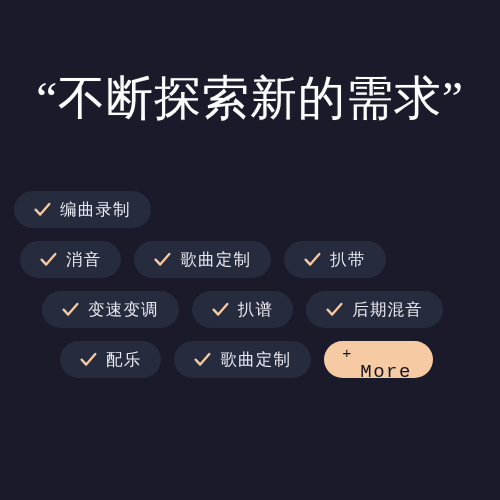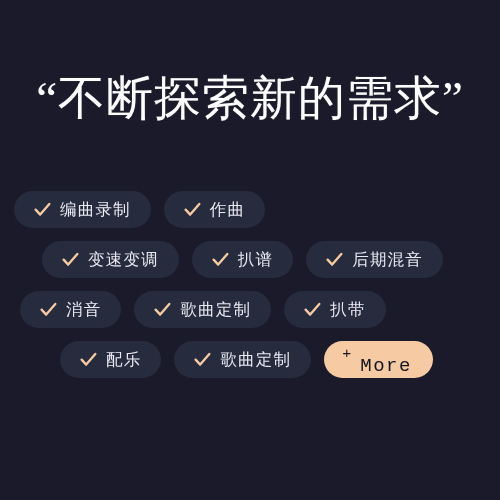--- a/index.html
+++ b/index.html
@@ -122,21 +122,21 @@
   }
 
   .more-label {
     font-family: "Liberation Mono", "DejaVu Sans Mono", monospace;
     font-size: 19px;
     color: #16151f;
     letter-spacing: 1.5px;
     line-height: 1;
     font-weight: 400;
     position: relative;
-    top: 7px;
+    top: 13px;
   }
 </style>
 </head>
 <body>
 
 <div class="poster">
 
   <div class="headline-wrap">
     <h1 class="headline">“不断探索新的需求”</h1>
   </div>
@@ -145,27 +145,46 @@
 
     <div class="tag-row row-0">
       <div class="tag">
         <span class="check-icon">
           <svg width="17" height="15" viewBox="0 0 17 15" fill="none" aria-hidden="true">
             <path d="M1.6 7.6 L6.2 12.6 L15.3 1.9" stroke="#f6cba4" stroke-width="2.3" stroke-linecap="round" stroke-linejoin="round"></path>
           </svg>
         </span>
         <span class="tag-label">编曲录制</span>
       </div>
-      <div class="tag">
-        <span class="check-icon">
-          <svg width="17" height="15" viewBox="0 0 17 15" fill="none" aria-hidden="true">
-            <path d="M1.6 7.6 L6.2 12.6 L15.3 1.9" stroke="#f6cba4" stroke-width="2.3" stroke-linecap="round" stroke-linejoin="round"></path>
-          </svg>
-        </span>
-        <span class="tag-label">作曲</span>
+    </div>
+
+    <div class="tag-row row-2">
+      <div class="tag">
+        <span class="check-icon">
+          <svg width="17" height="15" viewBox="0 0 17 15" fill="none" aria-hidden="true">
+            <path d="M1.6 7.6 L6.2 12.6 L15.3 1.9" stroke="#f6cba4" stroke-width="2.3" stroke-linecap="round" stroke-linejoin="round"></path>
+          </svg>
+        </span>
+        <span class="tag-label">消音</span>
+      </div>
+      <div class="tag">
+        <span class="check-icon">
+          <svg width="17" height="15" viewBox="0 0 17 15" fill="none" aria-hidden="true">
+            <path d="M1.6 7.6 L6.2 12.6 L15.3 1.9" stroke="#f6cba4" stroke-width="2.3" stroke-linecap="round" stroke-linejoin="round"></path>
+          </svg>
+        </span>
+        <span class="tag-label">歌曲定制</span>
+      </div>
+      <div class="tag">
+        <span class="check-icon">
+          <svg width="17" height="15" viewBox="0 0 17 15" fill="none" aria-hidden="true">
+            <path d="M1.6 7.6 L6.2 12.6 L15.3 1.9" stroke="#f6cba4" stroke-width="2.3" stroke-linecap="round" stroke-linejoin="round"></path>
+          </svg>
+        </span>
+        <span class="tag-label">扒带</span>
       </div>
     </div>
 
     <div class="tag-row row-1">
       <div class="tag">
         <span class="check-icon">
           <svg width="17" height="15" viewBox="0 0 17 15" fill="none" aria-hidden="true">
             <path d="M1.6 7.6 L6.2 12.6 L15.3 1.9" stroke="#f6cba4" stroke-width="2.3" stroke-linecap="round" stroke-linejoin="round"></path>
           </svg>
         </span>
@@ -179,47 +198,20 @@
         </span>
         <span class="tag-label">扒谱</span>
       </div>
       <div class="tag">
         <span class="check-icon">
           <svg width="17" height="15" viewBox="0 0 17 15" fill="none" aria-hidden="true">
             <path d="M1.6 7.6 L6.2 12.6 L15.3 1.9" stroke="#f6cba4" stroke-width="2.3" stroke-linecap="round" stroke-linejoin="round"></path>
           </svg>
         </span>
         <span class="tag-label">后期混音</span>
-      </div>
-    </div>
-
-    <div class="tag-row row-2">
-      <div class="tag">
-        <span class="check-icon">
-          <svg width="17" height="15" viewBox="0 0 17 15" fill="none" aria-hidden="true">
-            <path d="M1.6 7.6 L6.2 12.6 L15.3 1.9" stroke="#f6cba4" stroke-width="2.3" stroke-linecap="round" stroke-linejoin="round"></path>
-          </svg>
-        </span>
-        <span class="tag-label">消音</span>
-      </div>
-      <div class="tag">
-        <span class="check-icon">
-          <svg width="17" height="15" viewBox="0 0 17 15" fill="none" aria-hidden="true">
-            <path d="M1.6 7.6 L6.2 12.6 L15.3 1.9" stroke="#f6cba4" stroke-width="2.3" stroke-linecap="round" stroke-linejoin="round"></path>
-          </svg>
-        </span>
-        <span class="tag-label">歌曲定制</span>
-      </div>
-      <div class="tag">
-        <span class="check-icon">
-          <svg width="17" height="15" viewBox="0 0 17 15" fill="none" aria-hidden="true">
-            <path d="M1.6 7.6 L6.2 12.6 L15.3 1.9" stroke="#f6cba4" stroke-width="2.3" stroke-linecap="round" stroke-linejoin="round"></path>
-          </svg>
-        </span>
-        <span class="tag-label">扒带</span>
       </div>
     </div>
 
     <div class="tag-row row-3">
       <div class="tag">
         <span class="check-icon">
           <svg width="17" height="15" viewBox="0 0 17 15" fill="none" aria-hidden="true">
             <path d="M1.6 7.6 L6.2 12.6 L15.3 1.9" stroke="#f6cba4" stroke-width="2.3" stroke-linecap="round" stroke-linejoin="round"></path>
           </svg>
         </span>

